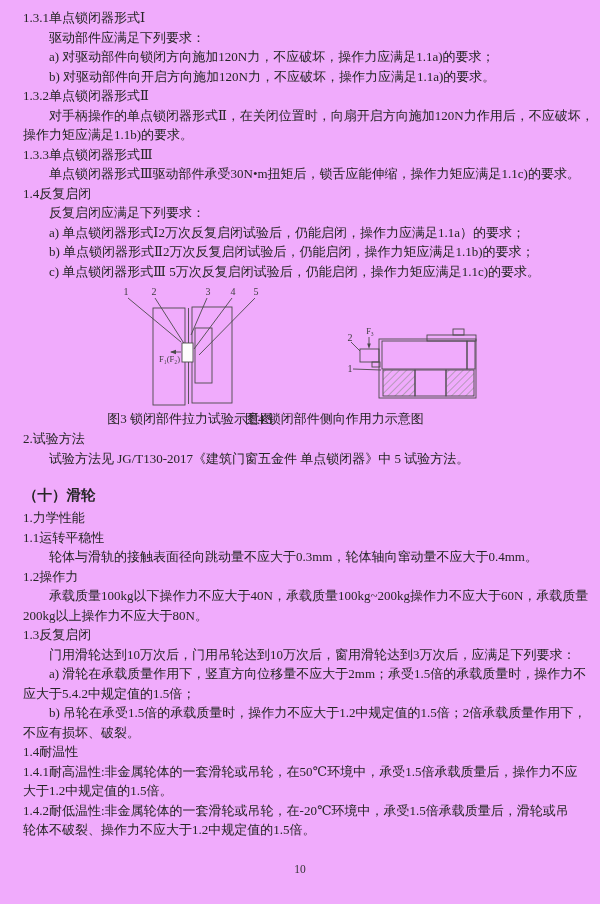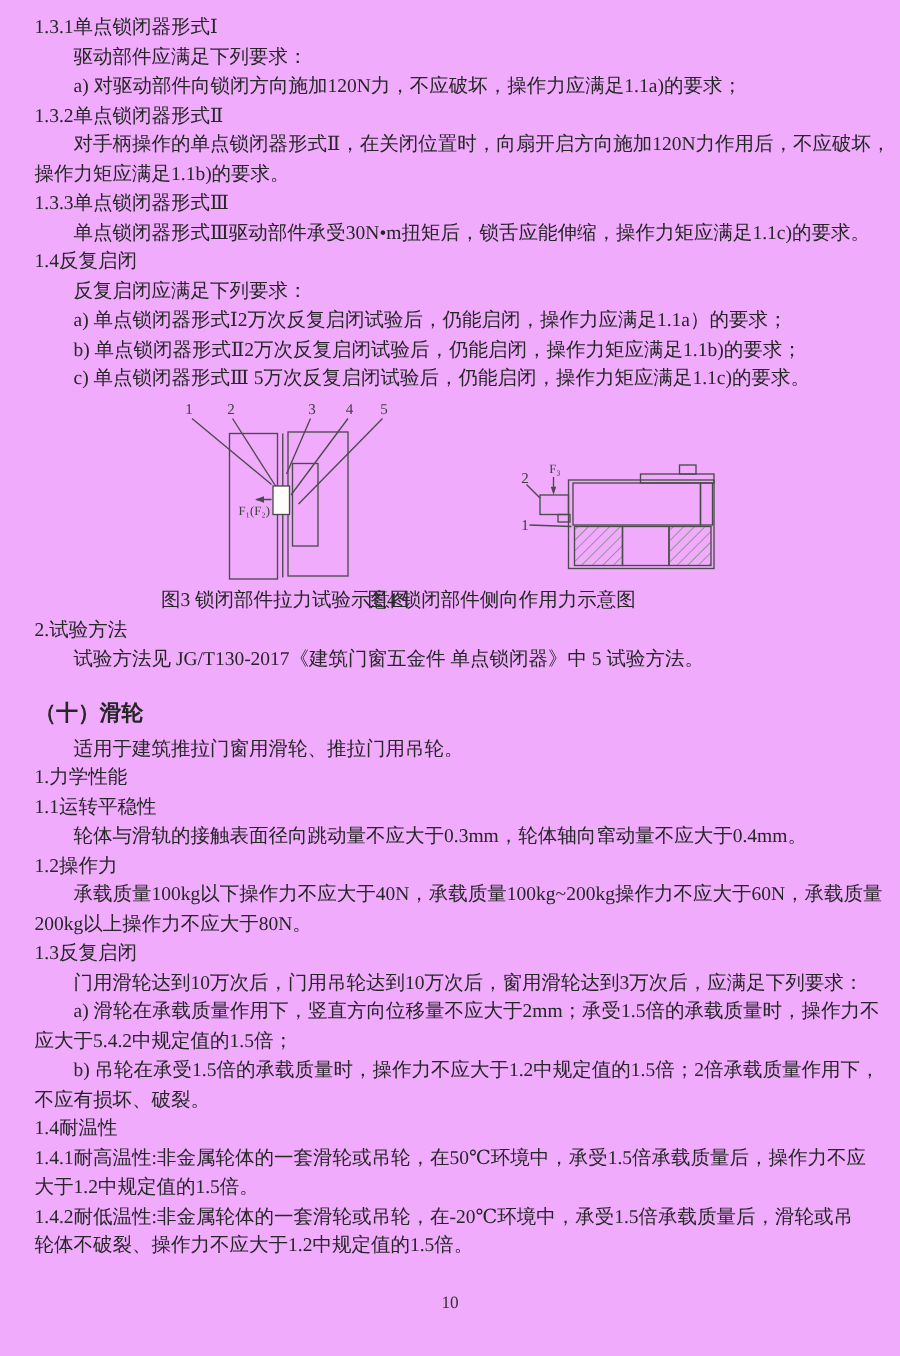--- a/index.html
+++ b/index.html
@@ -32,20 +32,21 @@
 </style>
 </head>
 <body>
 
 <div class="page">
   <div class="text-col">
 
     <div class="line">1.3.1单点锁闭器形式Ⅰ</div>
     <div class="line indent">驱动部件应满足下列要求：</div>
     <div class="line indent">a) 对驱动部件向锁闭方向施加120N力，不应破坏，操作力应满足1.1a)的要求；</div>
+    <div class="line indent">b) 对驱动部件向开启方向施加120N力，不应破坏，操作力应满足1.1a)的要求。</div>
     <div class="line">1.3.2单点锁闭器形式Ⅱ</div>
     <div class="line indent">对手柄操作的单点锁闭器形式Ⅱ，在关闭位置时，向扇开启方向施加120N力作用后，不应破坏，</div>
     <div class="line">操作力矩应满足1.1b)的要求。</div>
     <div class="line">1.3.3单点锁闭器形式Ⅲ</div>
     <div class="line indent">单点锁闭器形式Ⅲ驱动部件承受30N•m扭矩后，锁舌应能伸缩，操作力矩应满足1.1c)的要求。</div>
     <div class="line">1.4反复启闭</div>
     <div class="line indent">反复启闭应满足下列要求：</div>
     <div class="line indent">a) 单点锁闭器形式Ⅰ2万次反复启闭试验后，仍能启闭，操作力应满足1.1a）的要求；</div>
     <div class="line indent">b) 单点锁闭器形式Ⅱ2万次反复启闭试验后，仍能启闭，操作力矩应满足1.1b)的要求；</div>
     <div class="line indent">c) 单点锁闭器形式Ⅲ 5万次反复启闭试验后，仍能启闭，操作力矩应满足1.1c)的要求。</div>
@@ -107,21 +108,20 @@
 
     <div class="captions-row">
       <div class="cap3">图3 锁闭部件拉力试验示意图</div>
       <div class="cap4">图4 锁闭部件侧向作用力示意图</div>
     </div>
 
     <div class="line">2.试验方法</div>
     <div class="line indent">试验方法见 JG/T130-2017《建筑门窗五金件 单点锁闭器》中 5 试验方法。</div>
 
     <div class="sec-title">（十）滑轮</div>
-    <div class="line indent">适用于建筑推拉门窗用滑轮、推拉门用吊轮。</div>
     <div class="line">1.力学性能</div>
     <div class="line">1.1运转平稳性</div>
     <div class="line indent">轮体与滑轨的接触表面径向跳动量不应大于0.3mm，轮体轴向窜动量不应大于0.4mm。</div>
     <div class="line">1.2操作力</div>
     <div class="line indent">承载质量100kg以下操作力不应大于40N，承载质量100kg~200kg操作力不应大于60N，承载质量</div>
     <div class="line">200kg以上操作力不应大于80N。</div>
     <div class="line">1.3反复启闭</div>
     <div class="line indent">门用滑轮达到10万次后，门用吊轮达到10万次后，窗用滑轮达到3万次后，应满足下列要求：</div>
     <div class="line indent">a) 滑轮在承载质量作用下，竖直方向位移量不应大于2mm；承受1.5倍的承载质量时，操作力不</div>
     <div class="line">应大于5.4.2中规定值的1.5倍；</div>

